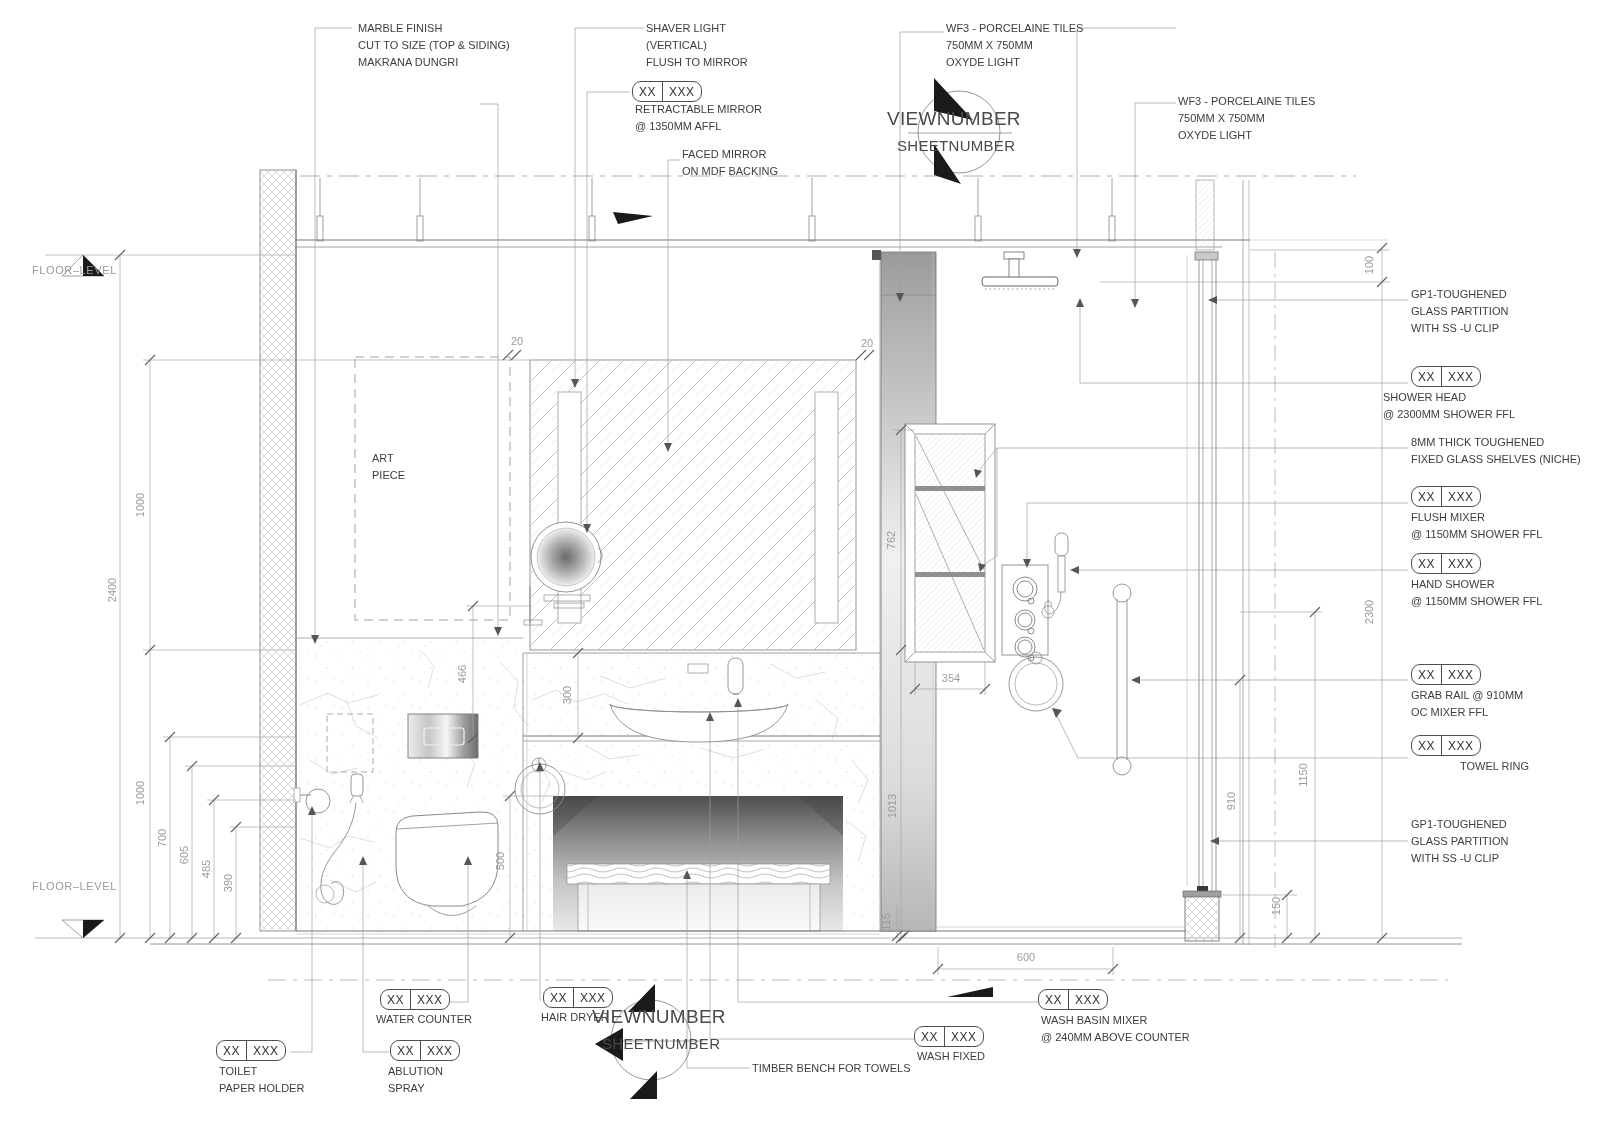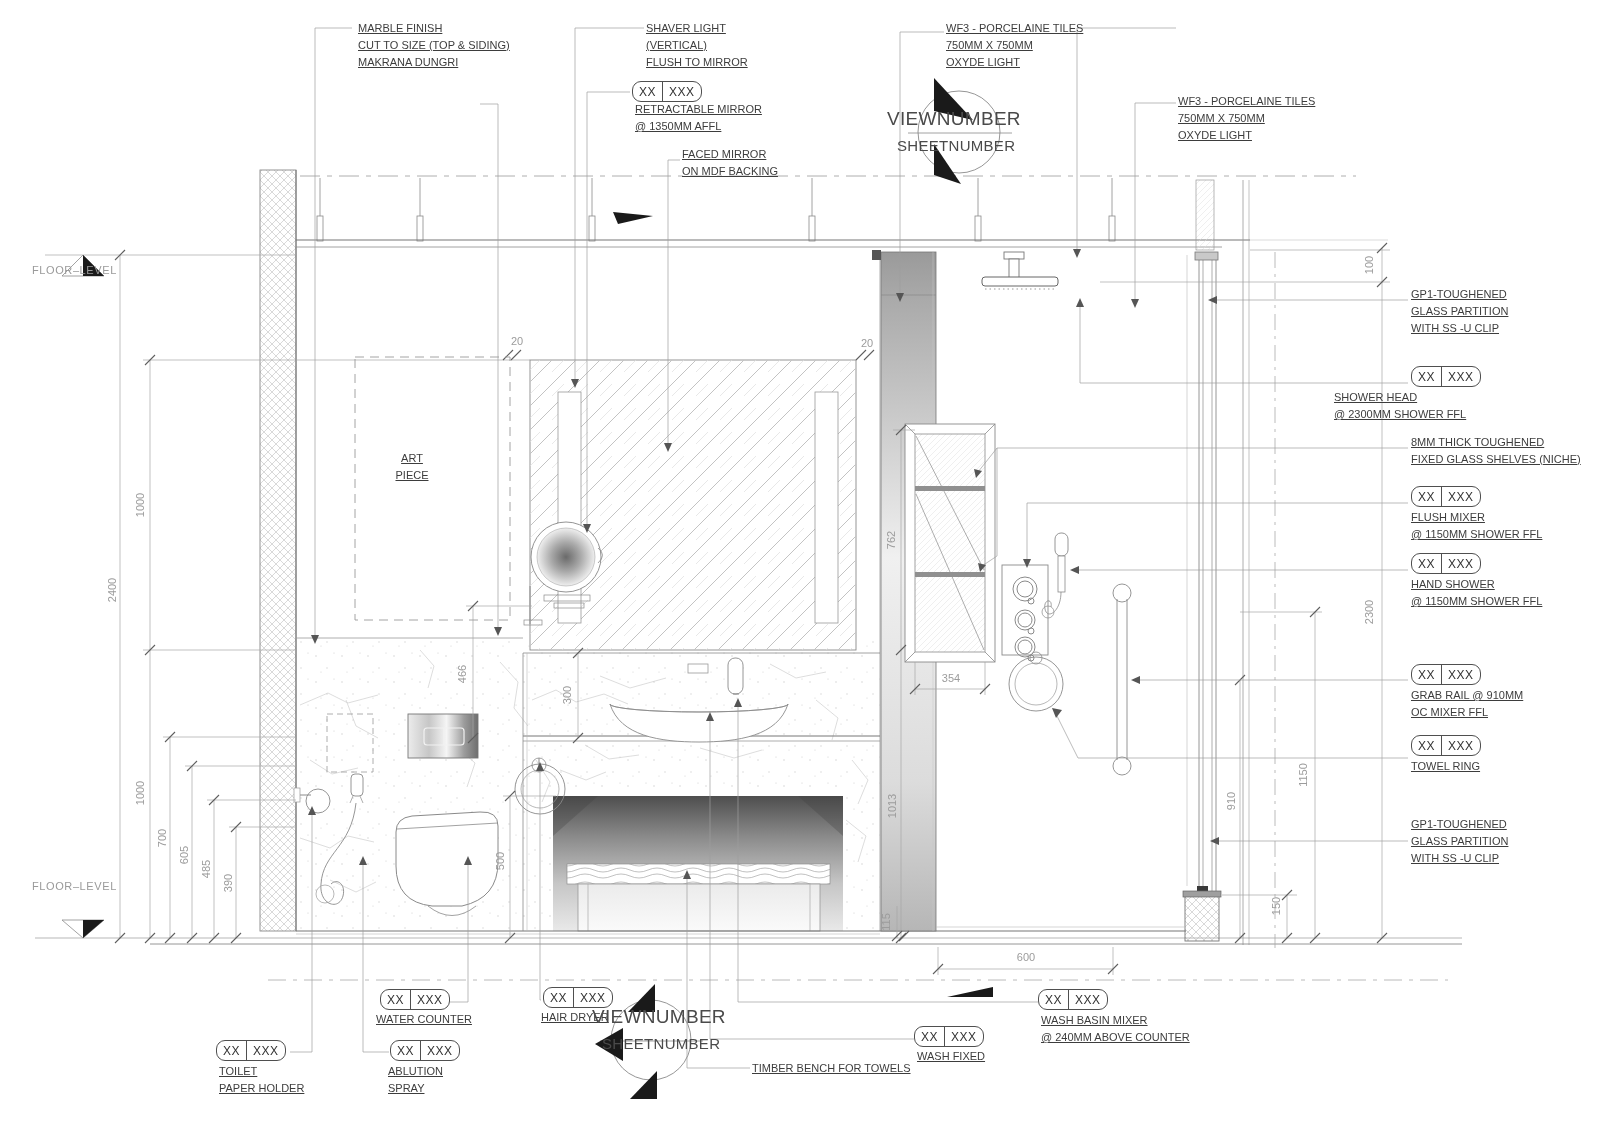--- a/index.html
+++ b/index.html
@@ -1,21 +1,21 @@
 <!DOCTYPE html>
 <html><head>
 <meta charset="utf-8">
 <style>
   html,body{margin:0;padding:0;background:#fff;}
   body{width:1600px;height:1131px;position:relative;overflow:hidden;font-family:"Liberation Sans",sans-serif;}
   #canvas{position:absolute;inset:0;width:1600px;height:1131px;}
   svg{position:absolute;left:0;top:0;}
   .lbl{position:absolute;font-size:11px;line-height:17px;color:#3d3d3d;white-space:nowrap;}
-  .lbl div{white-space:nowrap;text-decoration:underline;}
-  .ctr{text-align:center;}
+  .lbl div{white-space:nowrap;}
+  .ctr{text-align:left;}
   .dim{position:absolute;font-size:11px;color:#9c9c9c;white-space:nowrap;}
   .dim.v{transform:translate(-50%,-50%) rotate(-90deg);}
   .dim.h{transform:translate(-50%,-50%);}
   .tag{position:absolute;height:19px;border:1.3px solid #4f4f4f;border-radius:9px;display:flex;align-items:center;font-size:12px;letter-spacing:.5px;color:#333;background:#fff;z-index:4;}
   .tag .cell{padding:1px 6px 0 6px;}
   .tag .sep{width:1px;align-self:stretch;background:#4f4f4f;}
   .view{position:absolute;font-size:19px;color:#4a4a4a;letter-spacing:.3px;z-index:5;}
   .sheet{position:absolute;font-size:15px;color:#4a4a4a;letter-spacing:.3px;z-index:5;}
   .fl{position:absolute;font-size:11px;color:#9a9a9a;letter-spacing:.6px;}
 </style>
@@ -435,21 +435,21 @@
 <div class="lbl" style="left:1411px;top:286px">
   <div>GP1-TOUGHENED</div>
       <div>GLASS PARTITION</div>
       <div>WITH SS -U CLIP</div>
 </div>
 <div class="tag" style="left:1411px;top:366px">
   <span class="cell">XX</span>
       <span class="sep"></span>
       <span class="cell">XXX</span>
 </div>
-<div class="lbl" style="left:1334px;top:389px">
+<div class="lbl" style="left:1383px;top:389px">
   <div>SHOWER HEAD</div>
       <div>@ 2300MM SHOWER FFL</div>
 </div>
 <div class="lbl" style="left:1411px;top:434px">
   <div>8MM THICK TOUGHENED</div>
       <div>FIXED GLASS SHELVES (NICHE)</div>
 </div>
 <div class="tag" style="left:1411px;top:486px">
   <span class="cell">XX</span>
       <span class="sep"></span>
@@ -475,21 +475,21 @@
 </div>
 <div class="lbl" style="left:1411px;top:687px">
   <div>GRAB RAIL @ 910MM</div>
       <div>OC MIXER FFL</div>
 </div>
 <div class="tag" style="left:1411px;top:735px">
   <span class="cell">XX</span>
       <span class="sep"></span>
       <span class="cell">XXX</span>
 </div>
-<div class="lbl" style="left:1411px;top:758px">
+<div class="lbl" style="left:1460px;top:758px">
   <div>TOWEL RING</div>
 </div>
 <div class="lbl" style="left:1411px;top:816px">
   <div>GP1-TOUGHENED</div>
       <div>GLASS PARTITION</div>
       <div>WITH SS -U CLIP</div>
 </div>
 
 <div class="fl" style="left:32px;top:264px">FLOOR–LEVEL</div>
 <div class="fl" style="left:32px;top:880px">FLOOR–LEVEL</div>

